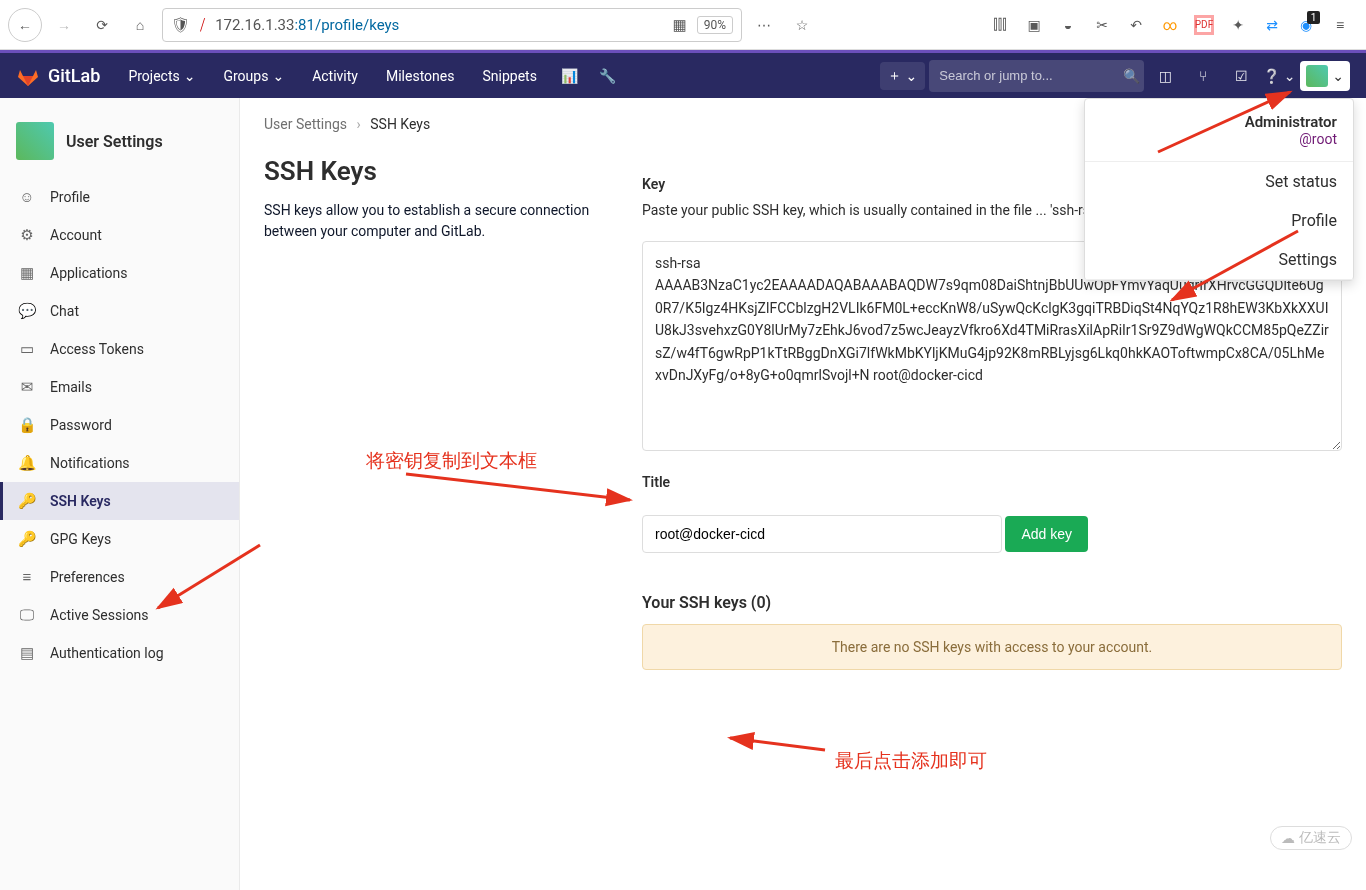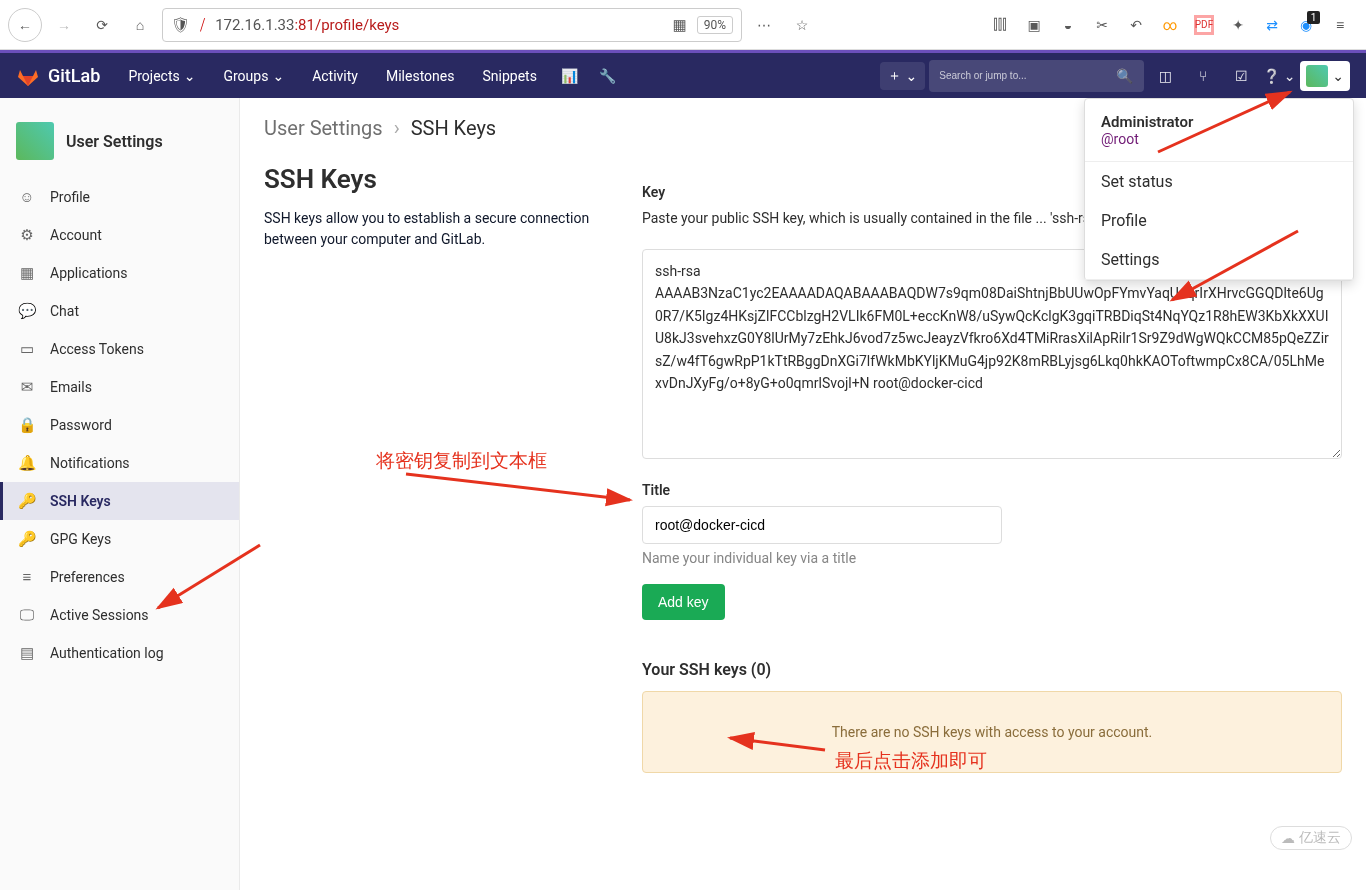--- a/index.html
+++ b/index.html
@@ -4,75 +4,75 @@
 <style>
 * { box-sizing: border-box; margin: 0; padding: 0; }
 body { font-family: -apple-system, BlinkMacSystemFont, "Segoe UI", Roboto, sans-serif; font-size: 14px; color: #2e2e2e; background: #fff; width: 1366px; height: 890px; overflow: hidden; position: relative; }
 
 
 .browser-bar { display: flex; align-items: center; height: 50px; padding: 0 8px; border-bottom: 1px solid #ddd; gap: 6px; }
 .bb-btn { width: 32px; height: 32px; display: flex; align-items: center; justify-content: center; border-radius: 4px; color: #5a5a5a; }
 .bb-btn.circle { border: 1px solid #ccc; border-radius: 50%; width: 34px; height: 34px; }
 .url-bar { flex: 0 0 580px; height: 34px; border: 1px solid #ccc; border-radius: 4px; display: flex; align-items: center; padding: 0 8px; gap: 10px; font-size: 15px; color: #555; }
 .url-text { flex: 1; }
-.url-text .dim { color: #b91c1c; }
+.url-text .dim { color: #0369a1; }
 .zoom-pill { border: 1px solid #ccc; border-radius: 3px; padding: 1px 6px; font-size: 12px; color: #555; }
 .tb-icons { display: flex; gap: 14px; align-items: center; margin-left: auto; padding-right: 8px; }
 .tb-icon { width: 20px; height: 20px; display: flex; align-items: center; justify-content: center; color: #5a5a5a; position: relative; }
 .badge1 { position: absolute; top: -4px; right: -4px; background: #222; color: #fff; font-size: 10px; width: 13px; height: 13px; border-radius: 2px; display: flex; align-items: center; justify-content: center; }
 
 
 .gl-nav { background: #292961; height: 48px; display: flex; align-items: center; padding: 0 16px; color: #fff; gap: 4px; border-top: 3px solid #6b4fbb; }
 .gl-logo { display: flex; align-items: center; gap: 8px; font-size: 18px; font-weight: 500; margin-right: 12px; }
 .gl-fox { width: 24px; height: 24px; }
 .gl-item { padding: 0 12px; height: 48px; display: flex; align-items: center; gap: 4px; font-size: 14px; cursor: pointer; }
 .gl-spacer { flex: 1; }
 .gl-search { background: rgba(255,255,255,0.15); border-radius: 4px; height: 32px; width: 215px; display: flex; align-items: center; padding: 0 10px; color: rgba(255,255,255,0.7); gap: 8px; }
-.gl-search input { background: transparent; border: none; color: #fff; flex: 1; outline: none; font-size: 10px; }
+.gl-search input { background: transparent; border: none; color: #fff; flex: 1; outline: none; font-size: 13px; }
 .gl-search input::placeholder { color: rgba(255,255,255,0.7); }
 .gl-icon { width: 34px; height: 34px; display: flex; align-items: center; justify-content: center; cursor: pointer; color: rgba(255,255,255,0.9); }
 .gl-plus { background: rgba(255,255,255,0.1); border-radius: 4px; padding: 0 8px; height: 28px; display: flex; align-items: center; gap: 4px; }
 .gl-avatar-btn { background: #fff; border-radius: 4px; height: 30px; padding: 0 6px; display: flex; align-items: center; gap: 4px; }
 .avatar-sm { width: 22px; height: 22px; background: linear-gradient(45deg,#5cb85c,#4ec9b0); border-radius: 3px; display: inline-block; }
 
 
 .page { display: flex; height: calc(890px - 50px - 48px); position: relative; }
 .sidebar { width: 240px; border-right: 1px solid #eaeaea; background: #fafafa; padding-top: 12px; }
 .sb-header { display: flex; align-items: center; gap: 12px; padding: 12px 16px 18px; }
 .sb-header .avatar-sm { width: 38px; height: 38px; }
 .sb-title { font-size: 16px; font-weight: 600; }
 .sb-item { display: flex; align-items: center; gap: 14px; padding: 10px 18px; color: #2e2e2e; cursor: pointer; font-size: 14px; }
 .sb-item.active { background: #e4e4ee; color: #292961; font-weight: 600; box-shadow: inset 3px 0 0 #292961; }
 .sb-icon { width: 18px; text-align: center; color: #666; font-size: 15px; }
 .sb-item.active .sb-icon { color: #292961; }
 
 .content { flex: 1; padding: 18px 24px; overflow-y: auto; position: relative; }
-.breadcrumb { font-size: 20px; color: #707070; margin-bottom: 24px; }
+.breadcrumb { font-size: 14px; color: #707070; margin-bottom: 24px; }
 .breadcrumb a { color: #707070; text-decoration: none; }
 .breadcrumb .sep { margin: 0 6px; color: #aaa; }
 .breadcrumb .cur { color: #2e2e2e; }
 
 .two-col { display: flex; gap: 40px; }
 .left-col { width: 340px; }
 .right-col { flex: 1; }
 h1 { font-size: 26px; font-weight: 600; margin-bottom: 14px; }
 .left-col p { color: #0f172a; line-height: 1.5; }
 h2 { font-size: 16px; font-weight: 600; margin-bottom: 10px; }
 .para { color: #2e2e2e; line-height: 1.5; margin-bottom: 20px; }
 .para a { color: #1068bf; text-decoration: none; }
 label.fld { display: block; font-weight: 600; margin-bottom: 8px; margin-top: 20px; }
 textarea.fld-input { width: 700px; height: 210px; border: 1px solid #ddd; border-radius: 4px; padding: 10px 12px; font-family: inherit; font-size: 14px; line-height: 1.6; resize: vertical; color: #2e2e2e; }
 input.fld-input { width: 360px; height: 38px; border: 1px solid #ddd; border-radius: 4px; padding: 0 12px; font-size: 14px; }
 .hint { color: #868686; font-size: 14px; margin-top: 6px; }
 .btn-green { background: #1aaa55; color: #fff; border: none; border-radius: 4px; padding: 10px 16px; font-size: 14px; cursor: pointer; margin-top: 18px; }
 .ssh-list { margin-top: 40px; }
-.alert-warn { background: #fdf1dd; border: 1px solid #f0d8a8; border-radius: 4px; padding: 32px; text-align: center; color: #8a6d3b; margin-top: 12px; width: 700px; }
-
-
-.user-menu { position: absolute; top: 0; right: 12px; width: 270px; background: #fff; border: 1px solid #ddd; border-radius: 4px; box-shadow: 0 4px 12px rgba(0,0,0,0.15); z-index: 50; }
+.alert-warn { background: #fdf1dd; border: 1px solid #f0d8a8; border-radius: 4px; padding: 14px; text-align: center; color: #8a6d3b; margin-top: 12px; width: 700px; }
+
+
+.user-menu { position: absolute; top: 0; right: 12px; width: 270px; background: #fff; border: 1px solid #ddd; border-radius: 4px; box-shadow: 0 4px 12px rgba(0,0,0,0.15); z-index: 50; text-align: right; }
 .um-header { padding: 14px 16px; border-bottom: 1px solid #eee; }
 .um-name { font-weight: 600; font-size: 15px; }
 .um-handle { color: #701a75; font-size: 14px; }
 .um-item { padding: 10px 16px; cursor: pointer; font-size: 16px; }
 .um-div { border-top: 1px solid #eee; }
 
 
 .anno { position: absolute; color: #e5321e; font-size: 19px; font-weight: 500; pointer-events: none; z-index: 60; }
 .arrow-svg { position: absolute; pointer-events: none; z-index: 55; }
 
@@ -227,21 +227,20 @@
         <p>SSH keys allow you to establish a secure connection between your computer and GitLab.</p>
       </div>
       <div class="right-col">
 
         <label class="fld">Key</label>
         <p class="para">Paste your public SSH key, which is usually contained in the file ... 'ssh-rsa'. Don't use your private SSH key.</p>
         <textarea class="fld-input" id="key-ta" style="">ssh-rsa AAAAB3NzaC1yc2EAAAADAQABAAABAQDW7s9qm08DaiShtnjBbUUwOpFYmvYaqUuqrIrXHrvcGGQDlte6Ug0R7/K5Igz4HKsjZlFCCblzgH2VLIk6FM0L+eccKnW8/uSywQcKclgK3gqiTRBDiqSt4NqYQz1R8hEW3KbXkXXUIU8kJ3svehxzG0Y8lUrMy7zEhkJ6vod7z5wcJeayzVfkro6Xd4TMiRrasXilApRiIr1Sr9Z9dWgWQkCCM85pQeZZirsZ/w4fT6gwRpP1kTtRBggDnXGi7lfWkMbKYljKMuG4jp92K8mRBLyjsg6Lkq0hkKAOToftwmpCx8CA/05LhMexvDnJXyFg/o+8yG+o0qmrlSvojl+N root@docker-cicd</textarea>
 
         <label class="fld">Title</label>
         <input class="fld-input" value="root@docker-cicd" style="">
-        <div class="hint">Name your individual key via a title</div>
 
         <button class="btn-green">Add key</button>
 
         <div class="ssh-list">
           <h2>Your SSH keys (0)</h2>
           <div class="alert-warn">There are no SSH keys with access to your account.</div>
         </div>
       </div>
     </div>
 
@@ -269,16 +268,16 @@
   <line x1="1158" y1="152" x2="1290" y2="92" stroke="#e5321e" stroke-width="3" marker-end="url(#ah)"></line>
 
   <line x1="1298" y1="231" x2="1172" y2="300" stroke="#e5321e" stroke-width="3" marker-end="url(#ah)"></line>
 
   <line x1="406" y1="474" x2="630" y2="500" stroke="#e5321e" stroke-width="3" marker-end="url(#ah)"></line>
 
   <line x1="260" y1="545" x2="158" y2="608" stroke="#e5321e" stroke-width="3" marker-end="url(#ah)"></line>
 
   <line x1="825" y1="750" x2="730" y2="738" stroke="#e5321e" stroke-width="3" marker-end="url(#ah)"></line>
 </svg>
-<div class="anno" style="left:376px;top:448px">将密钥复制到文本框</div>
+<div class="anno" style="left:366px;top:448px">将密钥复制到文本框</div>
 <div class="anno" style="left:835px;top:748px">最后点击添加即可</div>
 
 <div class="watermark">☁ <span>亿速云</span></div>
 
 </body></html>

